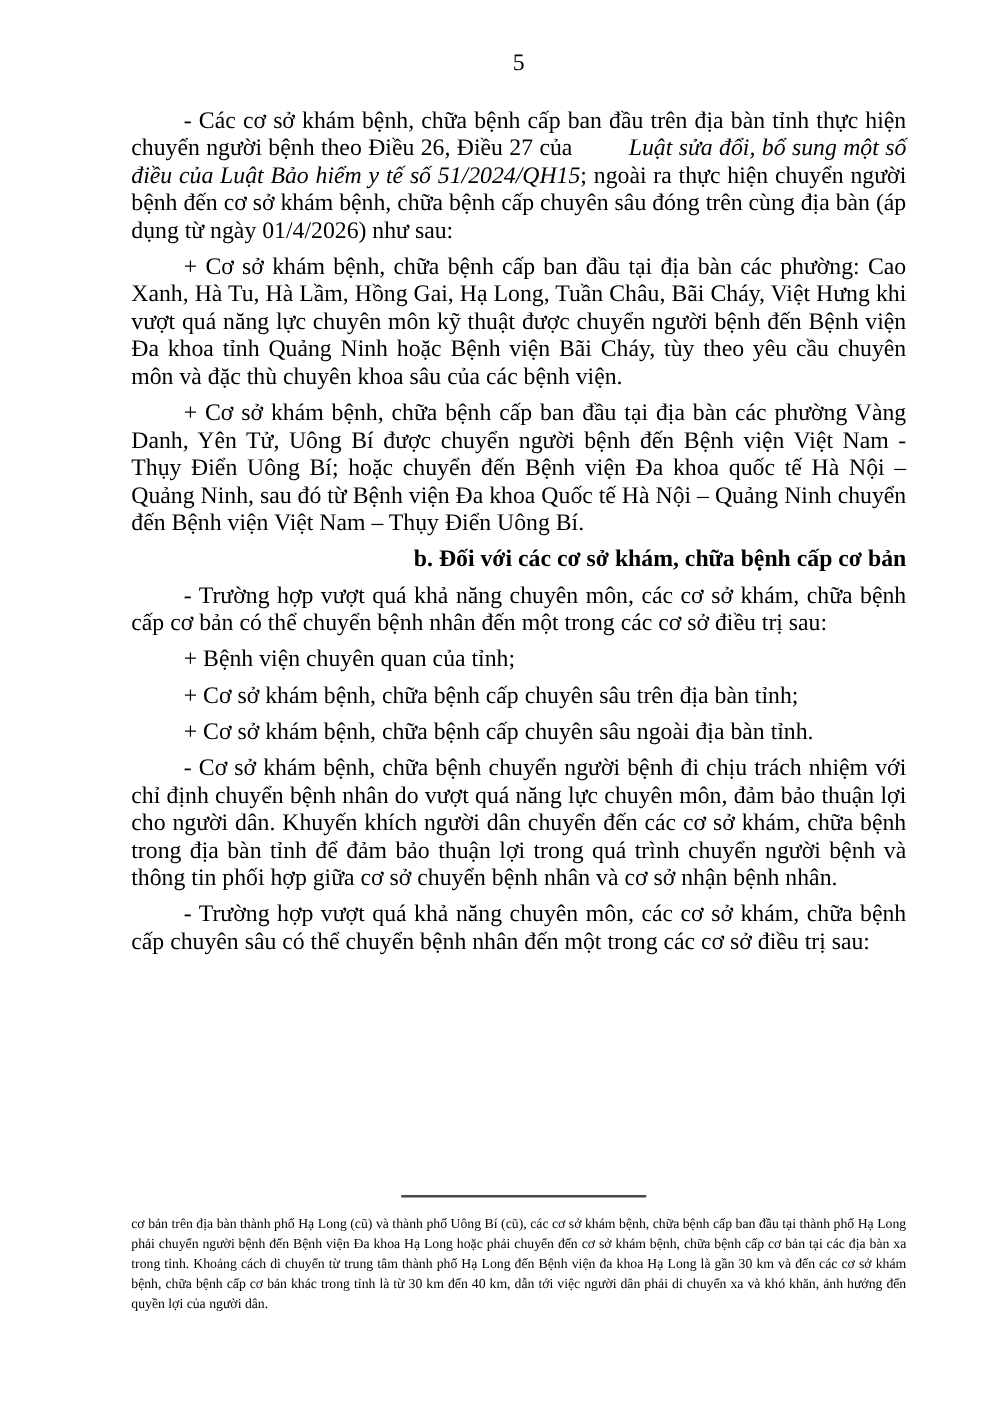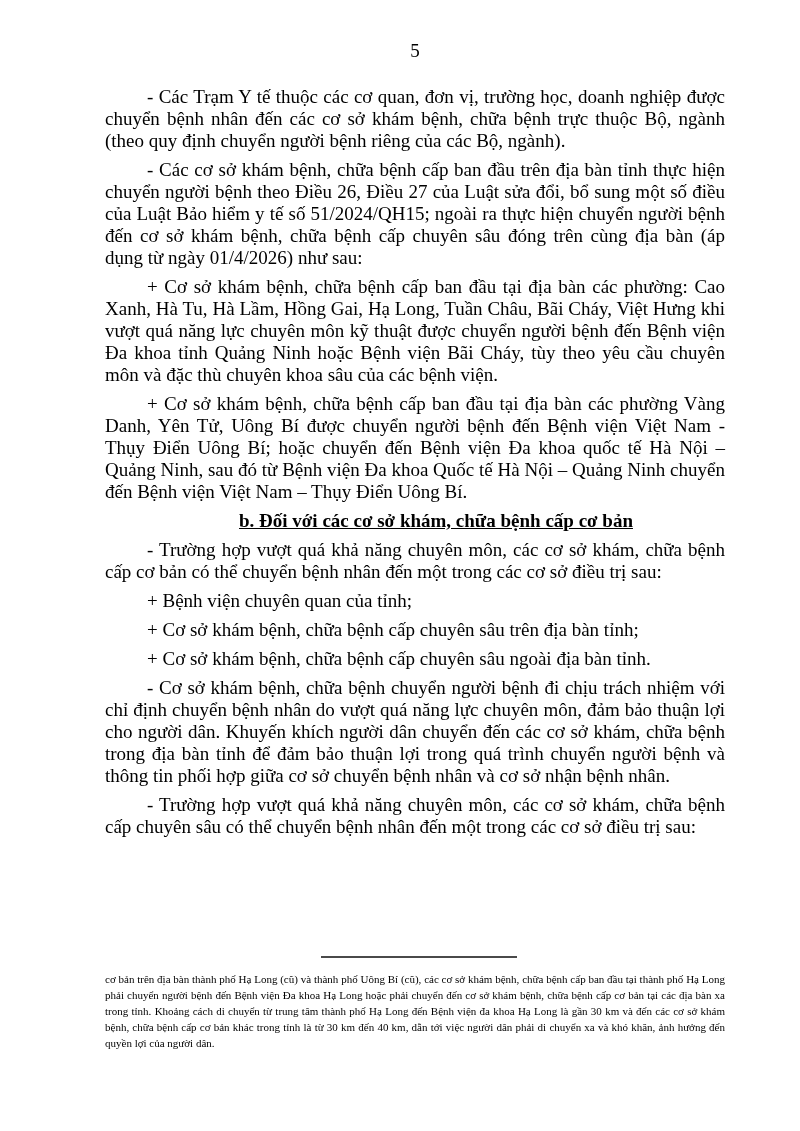--- a/index.html
+++ b/index.html
@@ -36,24 +36,25 @@
     font-size: 19px;
     line-height: 22px;
     text-align: justify;
     text-indent: 42px;
   }
   .content p:first-child {
     margin-top: 0;
   }
   .content p.heading {
     font-weight: bold;
-    text-align: center;
-    text-decoration: underline;
+    text-align: right;
   }
   .content .italic {
+    font-style: italic;
+    margin-left: 40px;
   }
   .footnote-area {
     position: absolute;
     top: 956px;
     left: 105px;
     width: 620px;
   }
   .footnote-sep {
     width: 196px;
     height: 0;
@@ -68,21 +69,20 @@
   }
 </style>
 </head>
 <body>
 
 <div class="page">
 
   <div class="page-number">5</div>
 
   <div class="content">
-      <p class="paragraph"><span>- Các Trạm Y tế thuộc các cơ quan, đơn vị, trường học, doanh nghiệp được chuyển bệnh nhân đến các cơ sở khám bệnh, chữa bệnh trực thuộc Bộ, ngành (theo quy định chuyển người bệnh riêng của các Bộ, ngành).</span></p>
       <p class="paragraph"><span>- Các cơ sở khám bệnh, chữa bệnh cấp ban đầu trên địa bàn tỉnh thực hiện chuyển người bệnh theo Điều 26, Điều 27 của </span><span class="italic">Luật sửa đổi, bổ sung một số điều của Luật Bảo hiểm y tế số 51/2024/QH15</span><span>; ngoài ra thực hiện chuyển người bệnh đến cơ sở khám bệnh, chữa bệnh cấp chuyên sâu đóng trên cùng địa bàn (áp dụng từ ngày 01/4/2026) như sau:</span></p>
       <p class="paragraph"><span>+ Cơ sở khám bệnh, chữa bệnh cấp ban đầu tại địa bàn các phường: Cao Xanh, Hà Tu, Hà Lầm, Hồng Gai, Hạ Long, Tuần Châu, Bãi Cháy, Việt Hưng khi vượt quá năng lực chuyên môn kỹ thuật được chuyển người bệnh đến Bệnh viện Đa khoa tỉnh Quảng Ninh hoặc Bệnh viện Bãi Cháy, tùy theo yêu cầu chuyên môn và đặc thù chuyên khoa sâu của các bệnh viện.</span></p>
       <p class="paragraph"><span>+ Cơ sở khám bệnh, chữa bệnh cấp ban đầu tại địa bàn các phường Vàng Danh, Yên Tử, Uông Bí được chuyển người bệnh đến Bệnh viện Việt Nam - Thụy Điển Uông Bí; hoặc chuyển đến Bệnh viện Đa khoa quốc tế Hà Nội – Quảng Ninh, sau đó từ Bệnh viện Đa khoa Quốc tế Hà Nội – Quảng Ninh chuyển đến Bệnh viện Việt Nam – Thụy Điển Uông Bí.</span></p>
       <p class="heading"><span>b. Đối với các cơ sở khám, chữa bệnh cấp cơ bản</span></p>
       <p class="paragraph"><span>- Trường hợp vượt quá khả năng chuyên môn, các cơ sở khám, chữa bệnh cấp cơ bản có thể chuyển bệnh nhân đến một trong các cơ sở điều trị sau:</span></p>
       <p class="paragraph"><span>+ Bệnh viện chuyên quan của tỉnh;</span></p>
       <p class="paragraph"><span>+ Cơ sở khám bệnh, chữa bệnh cấp chuyên sâu trên địa bàn tỉnh;</span></p>
       <p class="paragraph"><span>+ Cơ sở khám bệnh, chữa bệnh cấp chuyên sâu ngoài địa bàn tỉnh.</span></p>
       <p class="paragraph"><span>- Cơ sở khám bệnh, chữa bệnh chuyển người bệnh đi chịu trách nhiệm với chỉ định chuyển bệnh nhân do vượt quá năng lực chuyên môn, đảm bảo thuận lợi cho người dân. Khuyến khích người dân chuyển đến các cơ sở khám, chữa bệnh trong địa bàn tỉnh để đảm bảo thuận lợi trong quá trình chuyển người bệnh và thông tin phối hợp giữa cơ sở chuyển bệnh nhân và cơ sở nhận bệnh nhân.</span></p>
       <p class="paragraph"><span>- Trường hợp vượt quá khả năng chuyên môn, các cơ sở khám, chữa bệnh cấp chuyên sâu có thể chuyển bệnh nhân đến một trong các cơ sở điều trị sau:</span></p>

